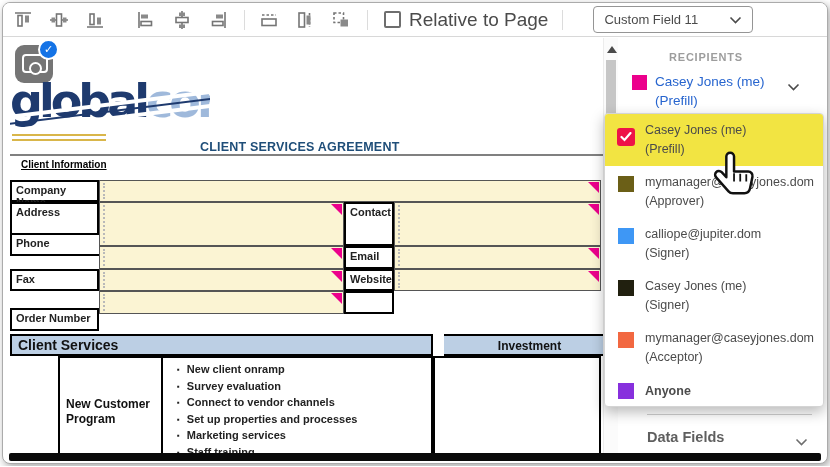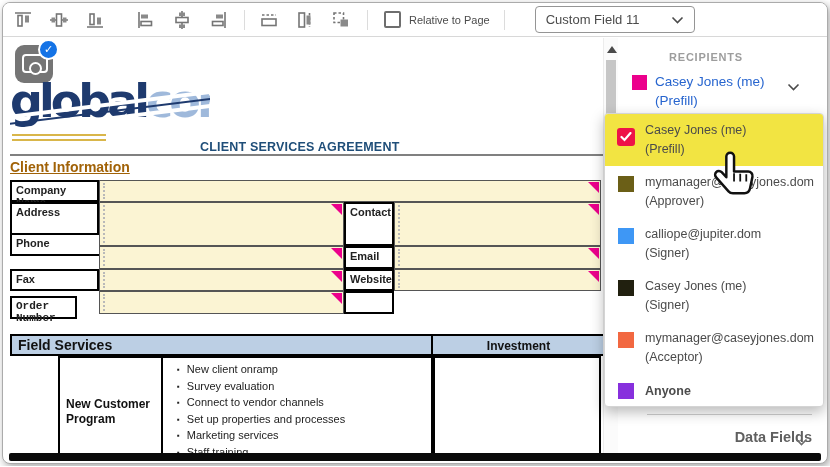--- a/index.html
+++ b/index.html
@@ -7,21 +7,21 @@
        box-shadow:2px 3px 8px rgba(0,0,0,.35);background:#fff;overflow:hidden;box-sizing:border-box;}
 
   
   .toolbar{position:absolute;left:0;top:0;right:0;height:34px;background:#fff;border-bottom:1px solid #d8d8d8;
            display:flex;align-items:center;padding-left:10px;box-sizing:border-box;}
   .tbtn{width:20px;height:20px;margin-right:16px;display:flex;align-items:center;justify-content:center;cursor:pointer;}
   .tbtn svg{width:18px;height:18px;}
   .tsep{width:1px;height:20px;background:#dcdcdc;margin:0 14px 0 0;}
   .chkwrap{display:flex;align-items:center;margin:0 14px 0 2px;}
   .chk{width:13px;height:13px;border:2px solid #6e6e6e;border-radius:2px;background:#fff;}
-  .chklabel{margin-left:8px;font-size:11px;color:#4b4b4b;}
+  .chklabel{margin-left:8px;font-size:19px;color:#4b4b4b;}
   .fieldselect{margin-left:16px;width:138px;height:25px;border:1px solid #959595;border-radius:4px;background:#fff;
                display:flex;align-items:center;justify-content:space-between;padding:0 10px;font-size:13px;color:#4b4b4b;cursor:pointer;}
   .ico{stroke:#757575;fill:none;stroke-width:1.6;}
   .icf{fill:#8a8a8a;stroke:none;}
 
   
   .document{position:absolute;left:7px;top:35px;width:593px;bottom:9px;background:#fff;overflow:hidden;}
 
   
   .detect{position:absolute;left:5px;top:7px;width:38px;height:38px;background:#757575;border-radius:9px;}
@@ -34,53 +34,53 @@
   .logo{position:absolute;left:0px;top:28px;width:200px;height:80px;overflow:hidden;}
   .logo .word{font-family:"DejaVu Sans",sans-serif;font-weight:bold;font-size:46px;letter-spacing:-4px;line-height:70px;}
   .logo .p1{color:#1e3a6e;} .logo .p2{color:#9fb9db;}
   .logo .slash1,.logo .slash2{position:absolute;left:-12px;width:230px;height:4px;background:#fff;transform:rotate(-7deg);}
   .logo .slash1{top:36px;} .logo .slash2{top:50px;}
   .logo .swoosh{position:absolute;left:-12px;top:44px;width:230px;height:1.5px;background:#1e3a6e;transform:rotate(-7deg);}
   .logo .gold1,.logo .gold2{position:absolute;left:2px;width:94px;height:2px;background:#d9b64a;}
   .logo .gold1{top:68px;} .logo .gold2{top:73px;}
   .doctitle{position:absolute;left:190px;top:102px;font-size:12.5px;font-weight:bold;color:#1f4e79;letter-spacing:.2px;}
   .dochr{position:absolute;left:0;top:116px;width:100%;height:2px;background:#808080;}
-  .secheading{position:absolute;left:0;top:121px;font-size:14px;font-weight:bold;color:#a16207;text-decoration:underline;}
+  .secheading{position:absolute;left:11px;top:121px;font-size:10px;font-weight:bold;color:#000000;text-decoration:underline;}
 
   
   .cell{position:absolute;border:2px solid #000;box-sizing:border-box;background:#fff;font-size:11px;font-weight:bold;
         color:#222;padding:2px 4px;}
   .fld{position:absolute;border:1.5px solid #555;box-sizing:border-box;background:#fbf4d3;cursor:pointer;}
   .fld .dots{position:absolute;left:3px;top:2px;bottom:2px;width:0;border-left:2px dotted #b9b9b9;}
   .tri{position:absolute;top:1px;right:1px;width:0;height:0;border-top:11px solid #ec008c;border-left:11px solid transparent;}
 
   
   .svc-h1{position:absolute;background:#bccfe4;border:2px solid #000;box-sizing:border-box;font-weight:bold;
           font-size:14px;color:#111;padding:1px 6px;}
   .svc-h2{position:absolute;background:#bccfe4;border:2px solid #000;border-left:none;box-sizing:border-box;
           font-weight:bold;font-size:12px;color:#111;text-align:center;padding-top:3px;}
   .svc-c{position:absolute;border:2px solid #000;box-sizing:border-box;background:#fff;}
   .svc-label{display:flex;align-items:center;font-weight:bold;font-size:12px;color:#111;padding:0 6px;line-height:15px;margin-left:48px;}
-  .bullets{margin:4px 0 0 0;padding:0 10px 0 14px;list-style:none;font-size:11px;color:#222;line-height:15.6px;}
+  .bullets{margin:4px 0 0 0;padding:0 10px 0 14px;list-style:none;font-size:11px;color:#222;line-height:15.6px;font-weight:bold;}
   .bullets li::before{content:"▪";font-size:8px;margin-right:7px;position:relative;top:-1px;}
 
   
   .vscroll{position:absolute;left:600px;top:35px;width:15px;bottom:9px;background:#fbfbfb;border-left:1px solid #ececec;box-sizing:border-box;}
   .varrow{position:absolute;left:3px;top:8px;width:0;height:0;border-left:5px solid transparent;border-right:5px solid transparent;border-bottom:7px solid #4a4a4a;cursor:pointer;}
   .vthumb{position:absolute;left:2px;top:22px;width:10px;height:156px;background:#c6c6c6;cursor:pointer;}
 
   
   .rpanel{position:absolute;left:615px;top:35px;right:1px;bottom:9px;background:#fff;}
   .rec-header{position:absolute;left:15px;top:13px;font-size:11px;font-weight:bold;color:#9d9d9d;letter-spacing:.8px;padding-left:36px;}
   .rec-row{position:absolute;left:13px;top:33px;right:10px;height:42px;cursor:pointer;}
   .rec-swatch{position:absolute;left:1px;top:4px;width:15px;height:15px;}
   .rec-name{position:absolute;left:24px;top:1px;font-size:13.5px;color:#2765cf;line-height:19px;}
   .rec-chev{position:absolute;right:16px;top:6px;}
   .df-divider{position:absolute;left:29px;top:376px;right:14px;height:1px;background:#cfcfcf;}
-  .df-row{position:absolute;left:29px;top:386px;right:14px;height:26px;cursor:pointer;text-align:right;}
+  .df-row{position:absolute;left:29px;top:386px;right:14px;height:26px;cursor:pointer;}
   .df-label{font-size:14.5px;font-weight:bold;color:#5f5f5f;line-height:26px;}
   .df-chev{position:absolute;right:4px;top:8px;}
   .chev svg{width:13px;height:8px;}
 
   
   .dropdown{position:absolute;left:601px;top:110px;width:220px;height:294px;background:#fff;border:1px solid #d4d4d4;
             border-radius:4px;box-shadow:0 5px 14px rgba(0,0,0,.28);box-sizing:border-box;overflow:hidden;z-index:5;}
   .dd-item{position:relative;height:52px;cursor:pointer;}
   .dd-item.single{height:34px;}
   .dd-item.selected{background:#f2e442;}
@@ -200,21 +200,21 @@
     </div>
 
     <div class="doctitle">CLIENT SERVICES AGREEMENT</div>
     <div class="dochr"></div>
     <div class="secheading">Client Information</div>
 
     <div class="cell" style="left:0;top:142px;width:89px;height:22px;">Company Name</div>
     <div class="cell" style="left:0;top:164px;width:89px;height:44px;">Address</div>
     <div class="cell" style="left:0;top:195px;width:103px;height:23px;">Phone</div>
     <div class="cell" style="left:0;top:231px;width:89px;height:22px;">Fax</div>
-    <div class="cell" style="left:0;top:258px;width:67px;height:23px;font-family:Liberation Mono, monospace;">Order Number</div>
+    <div class="cell" style="left:0;top:270px;width:89px;height:23px;">Order Number</div>
     <div class="cell" style="left:334px;top:164px;width:50px;height:44px;">Contact</div>
     <div class="cell" style="left:334px;top:208px;width:50px;height:23px;">Email</div>
     <div class="cell" style="left:334px;top:231px;width:50px;height:22px;">Website</div>
     <div class="cell" style="left:334px;top:253px;width:50px;height:23px;"></div>
 
     <div class="fld" style="left:89px;top:142px;width:502px;height:22px;">
         <span class="dots"></span>
         <span class="tri"></span>
       </div>
     <div class="fld" style="left:89px;top:164px;width:245px;height:44px;">
@@ -239,22 +239,22 @@
       </div>
     <div class="fld" style="left:384px;top:231px;width:207px;height:22px;">
         <span class="dots"></span>
         <span class="tri"></span>
       </div>
     <div class="fld" style="left:89px;top:253px;width:245px;height:23px;">
         <span class="dots"></span>
         <span class="tri"></span>
       </div>
 
-    <div class="svc-h1" style="left:0;top:296px;width:423px;height:22px;">Field Services</div>
-    <div class="svc-h2" style="left:423px;top:296px;width:173px;height:22px;">Investment</div>
+    <div class="svc-h1" style="left:0;top:296px;width:423px;height:22px;">Client Services</div>
+    <div class="svc-h2" style="left:434px;top:296px;width:173px;height:22px;">Investment</div>
     <div class="svc-c svc-label" style="left:0;top:318px;width:151px;height:112px;">New Customer Program</div>
     <div class="svc-c" style="left:151px;top:318px;width:272px;height:112px;">
       <ul class="bullets">
           <li>New client onramp</li>
           <li>Survey evaluation</li>
           <li>Connect to vendor channels</li>
           <li>Set up properties and processes</li>
           <li>Marketing services</li>
           <li>Staff training</li>
         </ul>

